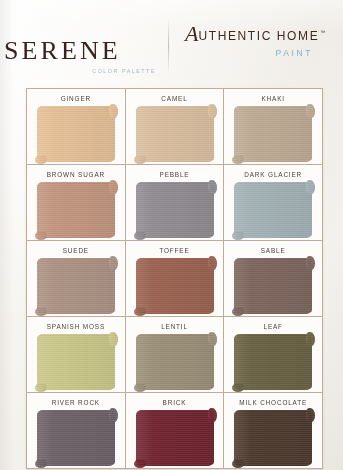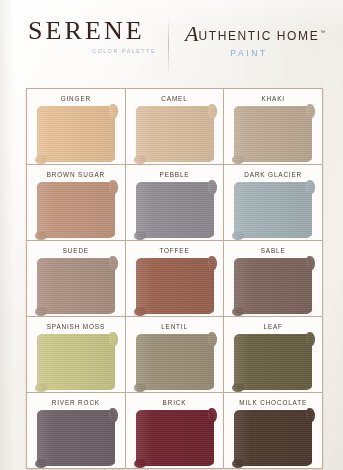--- a/index.html
+++ b/index.html
@@ -38,23 +38,23 @@
   .header {
     position: relative;
     height: 76px;
     display: flex;
     align-items: flex-start;
     padding: 12px 0 0 0;
     z-index: 2;
   }
   .brand-left {
     width: 168px;
-    padding-left: 24px;
     box-sizing: border-box;
     text-align: left;
+    margin-top: 20px;
   }
   .brand-title {
     font-family: "Liberation Serif", serif;
     font-size: 26px;
     letter-spacing: 3.1px;
     color: #3a2220;
     line-height: 1;
     margin: 6px 0 0 4px;
     white-space: nowrap;
   }
@@ -103,21 +103,21 @@
     font-size: 5px;
     color: #3f2a22;
     position: relative;
     top: -6px;
     margin-left: 1px;
   }
   .ah-paint {
     font-size: 8.5px;
     letter-spacing: 2.6px;
     color: #84afd0;
-    text-align: center;
+    text-align: right;
     padding-right: 30px;
     margin-top: 4px;
   }
 
   
   .grid-wrap {
     position: relative;
     margin: 0 20px 0 26px;
     z-index: 2;
   }

